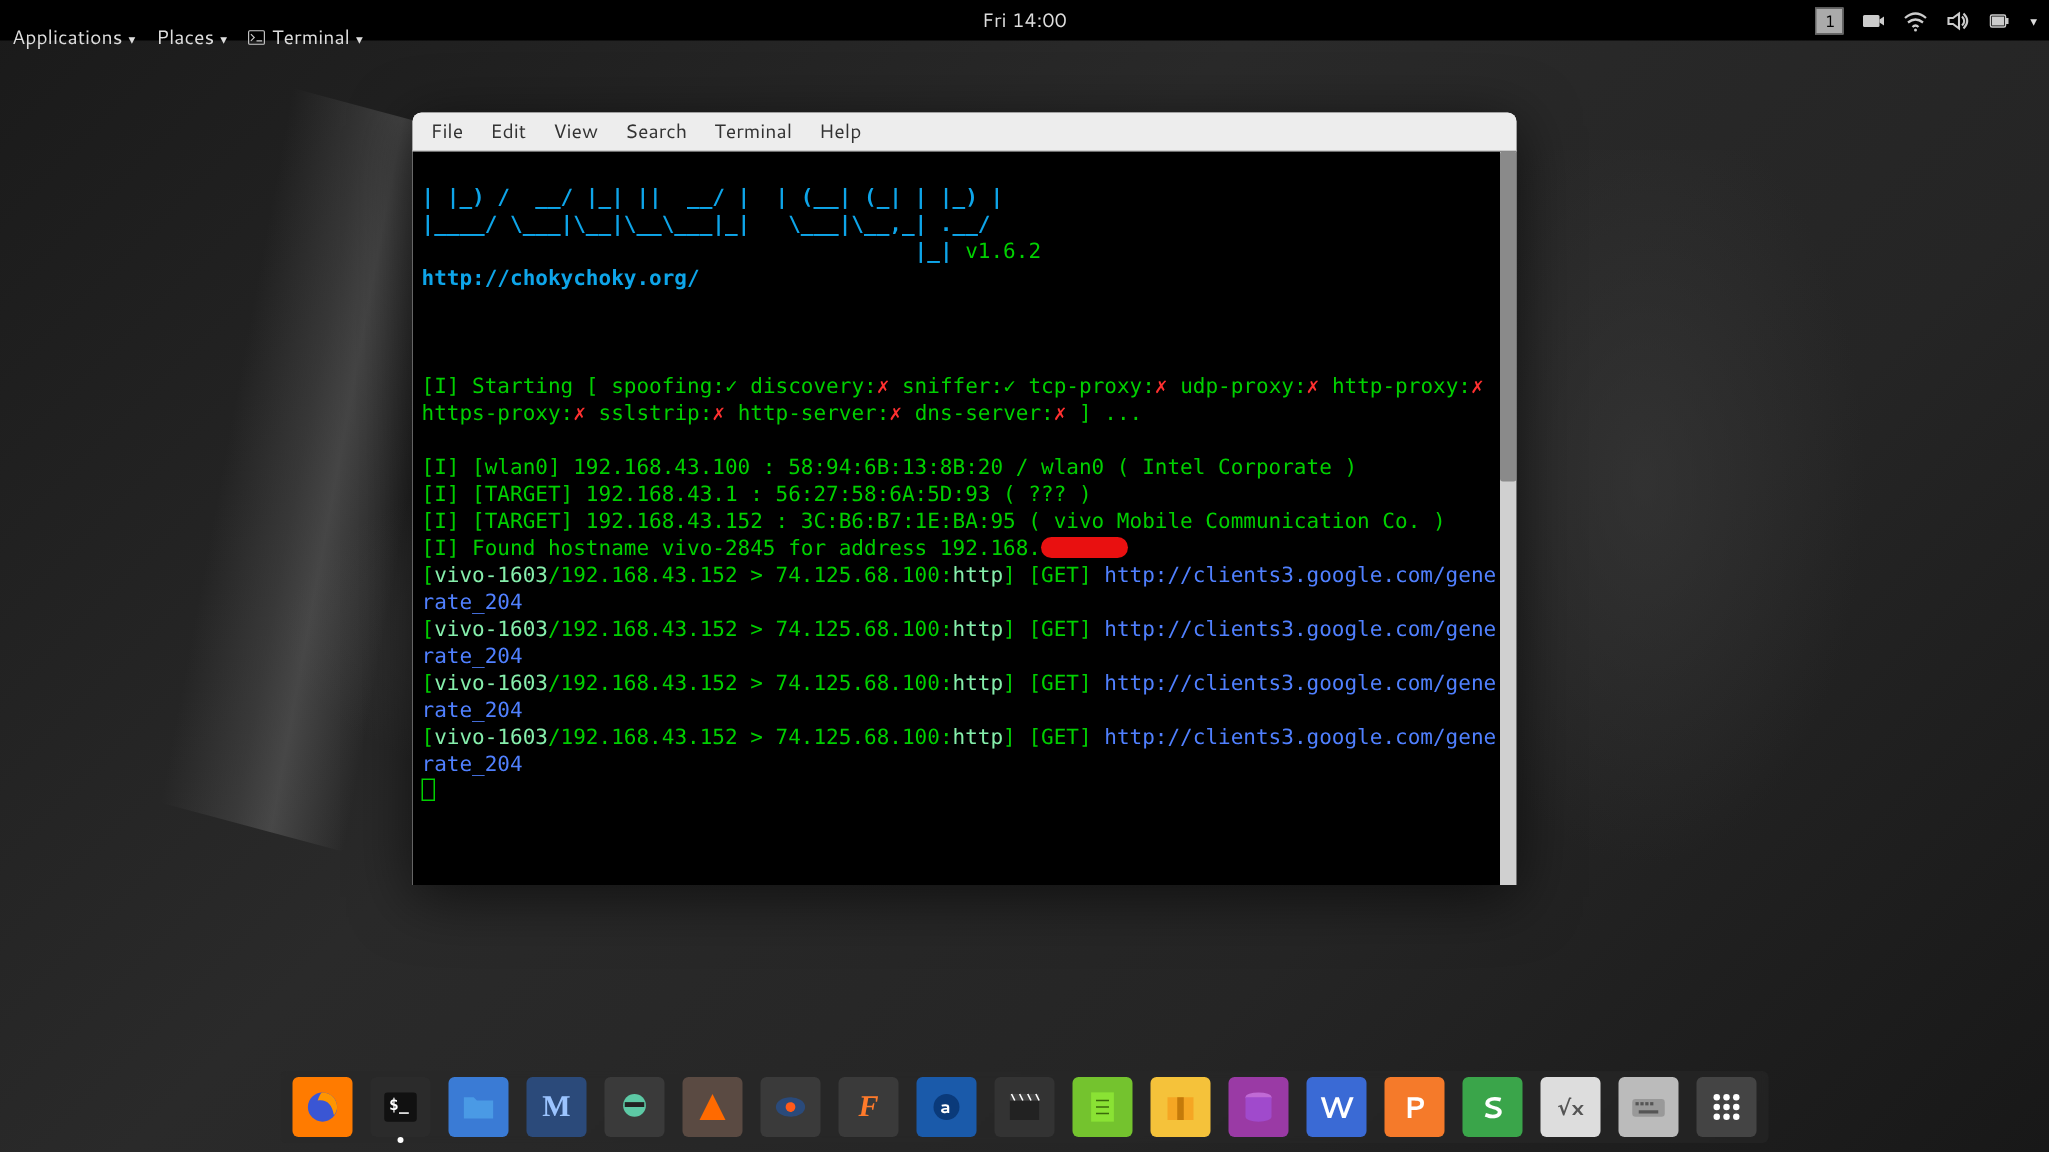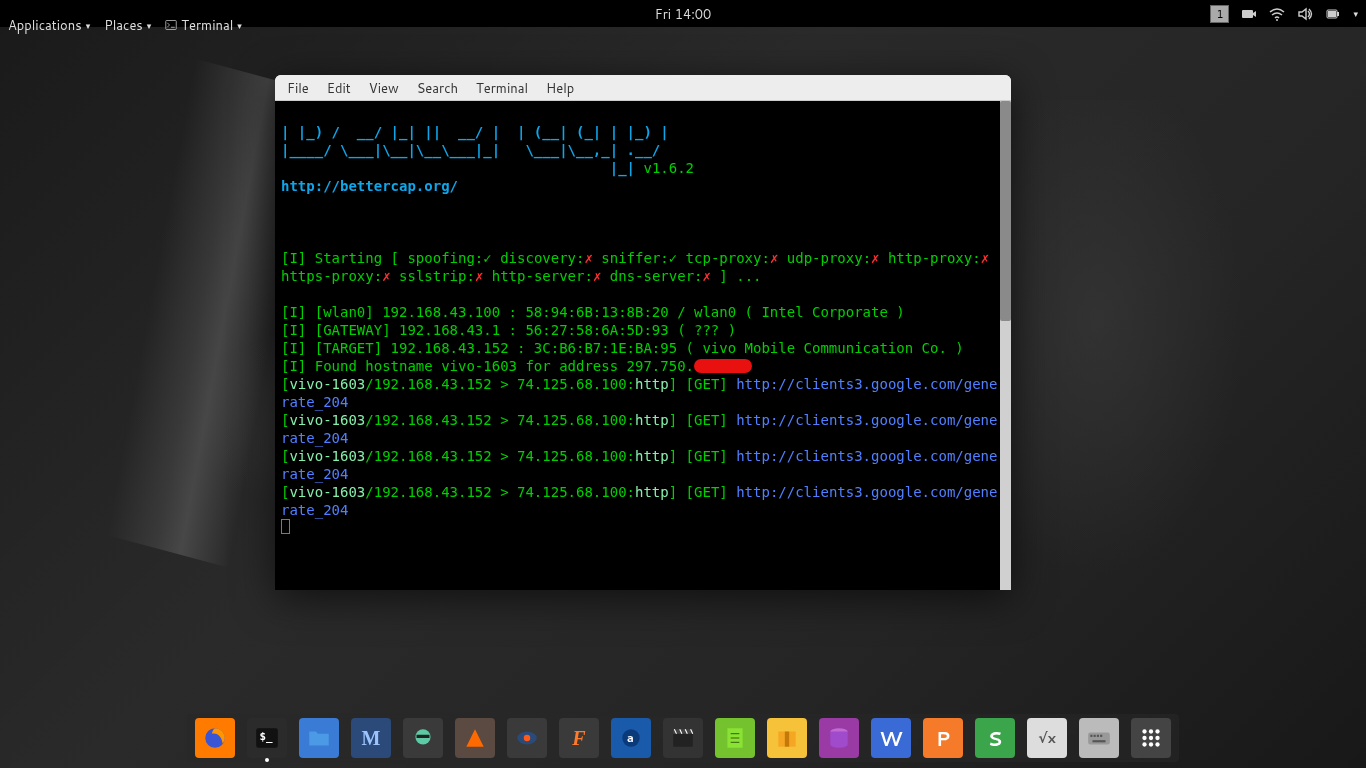--- a/index.html
+++ b/index.html
@@ -192,30 +192,30 @@
     <span>View</span>
     <span>Search</span>
     <span>Terminal</span>
     <span>Help</span>
   </div>
 
   <div class="term">
 <span class="gb">| |_) /  __/ |_| ||  __/ |  | (__| (_| | |_) |</span>
 <span class="gb">|____/ \___|\__|\__\___|_|   \___|\__,_| .__/ </span>
 <span class="gb">                                       |_| </span><span class="g">v1.6.2</span>
-<span class="gb">http://bettercap.org/</span>
+<span class="gb">http://chokychoky.org/</span>
 
 
 
 <span class="g">[I] Starting [ spoofing:</span><span class="g">✓</span><span class="g"> discovery:</span><span class="r">✗</span><span class="g"> sniffer:</span><span class="g">✓</span><span class="g"> tcp-proxy:</span><span class="r">✗</span><span class="g"> udp-proxy:</span><span class="r">✗</span><span class="g"> http-proxy:</span><span class="r">✗</span><span class="g"> https-proxy:</span><span class="r">✗</span><span class="g"> sslstrip:</span><span class="r">✗</span><span class="g"> http-server:</span><span class="r">✗</span><span class="g"> dns-server:</span><span class="r">✗</span><span class="g"> ] ...</span>
 
 <span class="g">[I] [wlan0] 192.168.43.100 : 58:94:6B:13:8B:20 / wlan0 ( Intel Corporate )</span>
-<span class="g">[I] [GATEWAY] 192.168.43.1 : 56:27:58:6A:5D:93 ( ??? )</span>
+<span class="g">[I] [TARGET] 192.168.43.1 : 56:27:58:6A:5D:93 ( ??? )</span>
 <span class="g">[I] [TARGET] 192.168.43.152 : 3C:B6:B7:1E:BA:95 ( vivo Mobile Communication Co. )</span>
-<span class="g">[I] Found hostname vivo-1603 for address 297.750.</span><span class="redact"></span>
+<span class="g">[I] Found hostname vivo-2845 for address 192.168.</span><span class="redact"></span>
 <span class="g">[</span><span class="c">vivo-1603</span><span class="g">/192.168.43.152 &gt; 74.125.68.100:</span><span class="c">http</span><span class="g">] [GET] </span><span class="b">http://clients3.google.com/generate_204</span>
 <span class="g">[</span><span class="c">vivo-1603</span><span class="g">/192.168.43.152 &gt; 74.125.68.100:</span><span class="c">http</span><span class="g">] [GET] </span><span class="b">http://clients3.google.com/generate_204</span>
 <span class="g">[</span><span class="c">vivo-1603</span><span class="g">/192.168.43.152 &gt; 74.125.68.100:</span><span class="c">http</span><span class="g">] [GET] </span><span class="b">http://clients3.google.com/generate_204</span>
 <span class="g">[</span><span class="c">vivo-1603</span><span class="g">/192.168.43.152 &gt; 74.125.68.100:</span><span class="c">http</span><span class="g">] [GET] </span><span class="b">http://clients3.google.com/generate_204</span>
 <span class="cursor-block"></span>
     <div class="scrollbar">
       <div class="scroll-thumb"></div>
     </div>
   </div>
 </div>

